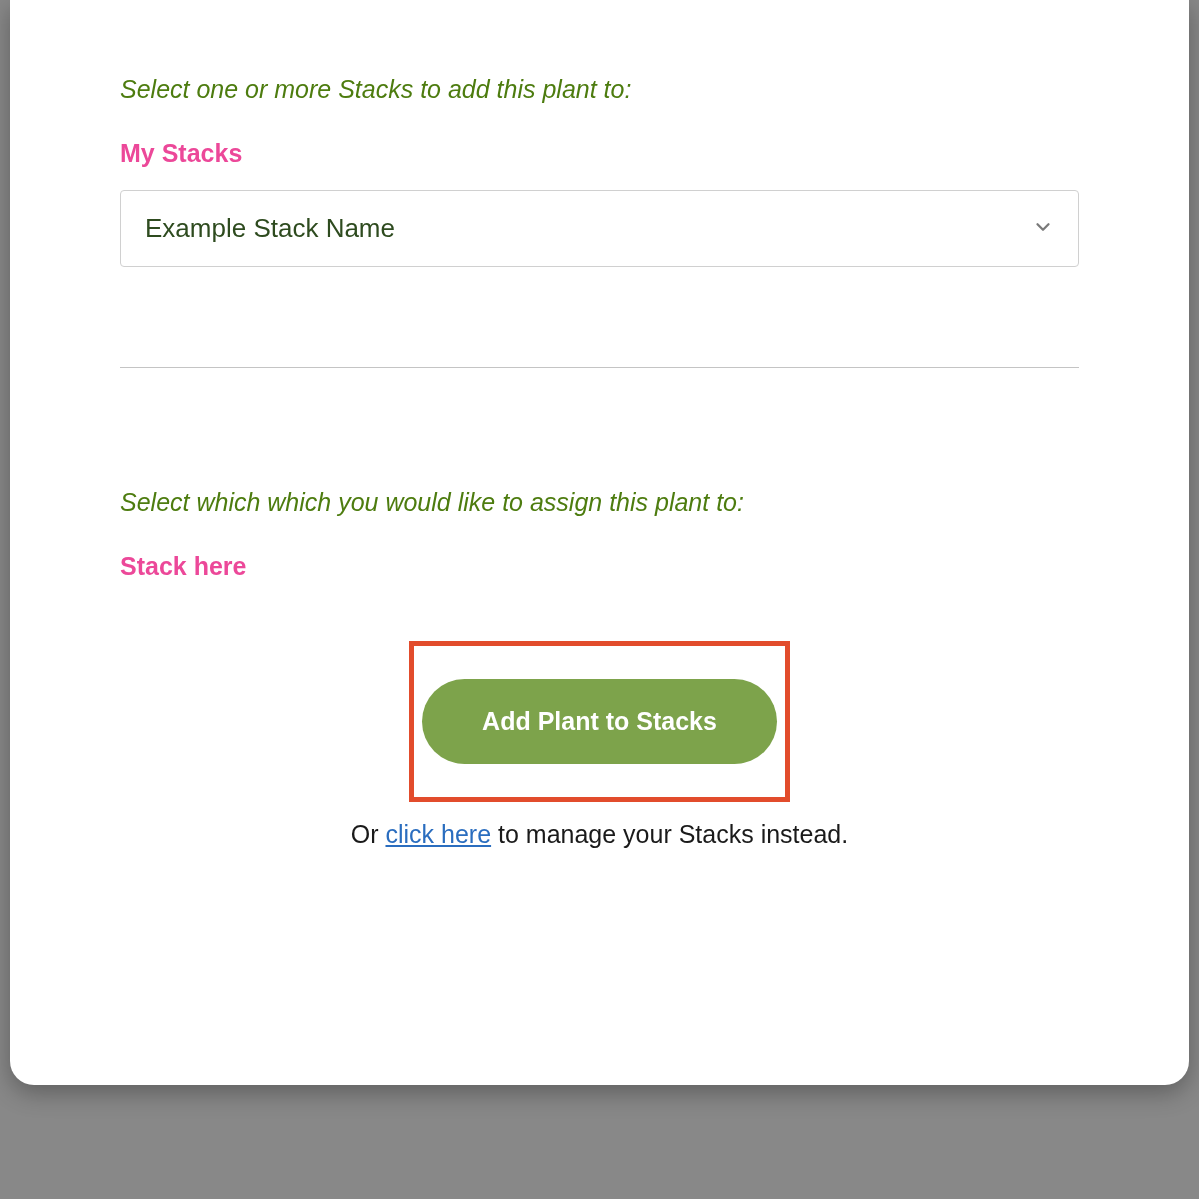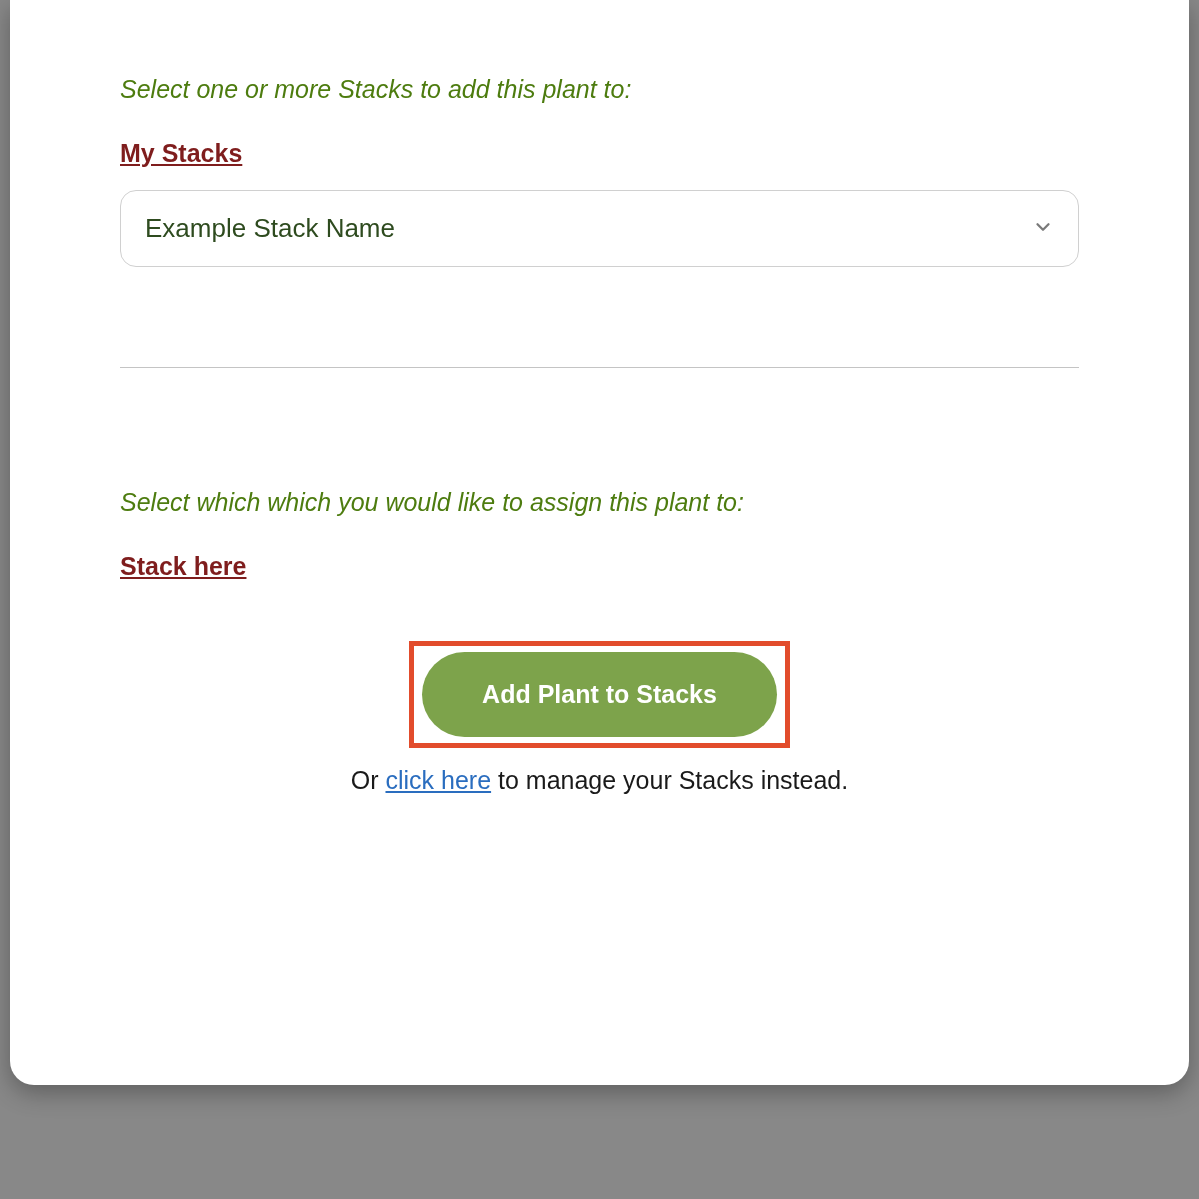--- a/index.html
+++ b/index.html
@@ -27,31 +27,30 @@
 
     .instruction {
       font-style: italic;
       color: #4d7c0f;
       font-size: 25px;
       font-weight: 500;
       margin-bottom: 35px;
     }
 
     .section-label {
-      color: #7f1d1d;
+      color: #ec4899;
       font-size: 25px;
       font-weight: 600;
       margin-bottom: 22px;
-      text-decoration: underline;
     }
 
     .dropdown {
       width: 100%;
       border: 1px solid #d0d0d0;
-      border-radius: 16px;
+      border-radius: 4px;
       padding: 22px 24px;
       display: flex;
       align-items: center;
       justify-content: space-between;
       background: #fff;
       cursor: pointer;
     }
 
     .dropdown-value {
       color: #2e4b1f;
@@ -71,21 +70,21 @@
     }
 
     .action-area {
       text-align: center;
       margin-top: 60px;
     }
 
     .highlight-box {
       display: inline-block;
       border: 5px solid #e24c2c;
-      padding: 6px 8px;
+      padding: 33px 8px;
     }
 
     .primary-button {
       background: #7da34b;
       color: #fff;
       border: none;
       border-radius: 999px;
       padding: 28px 60px;
       font-size: 25px;
       font-weight: 700;

